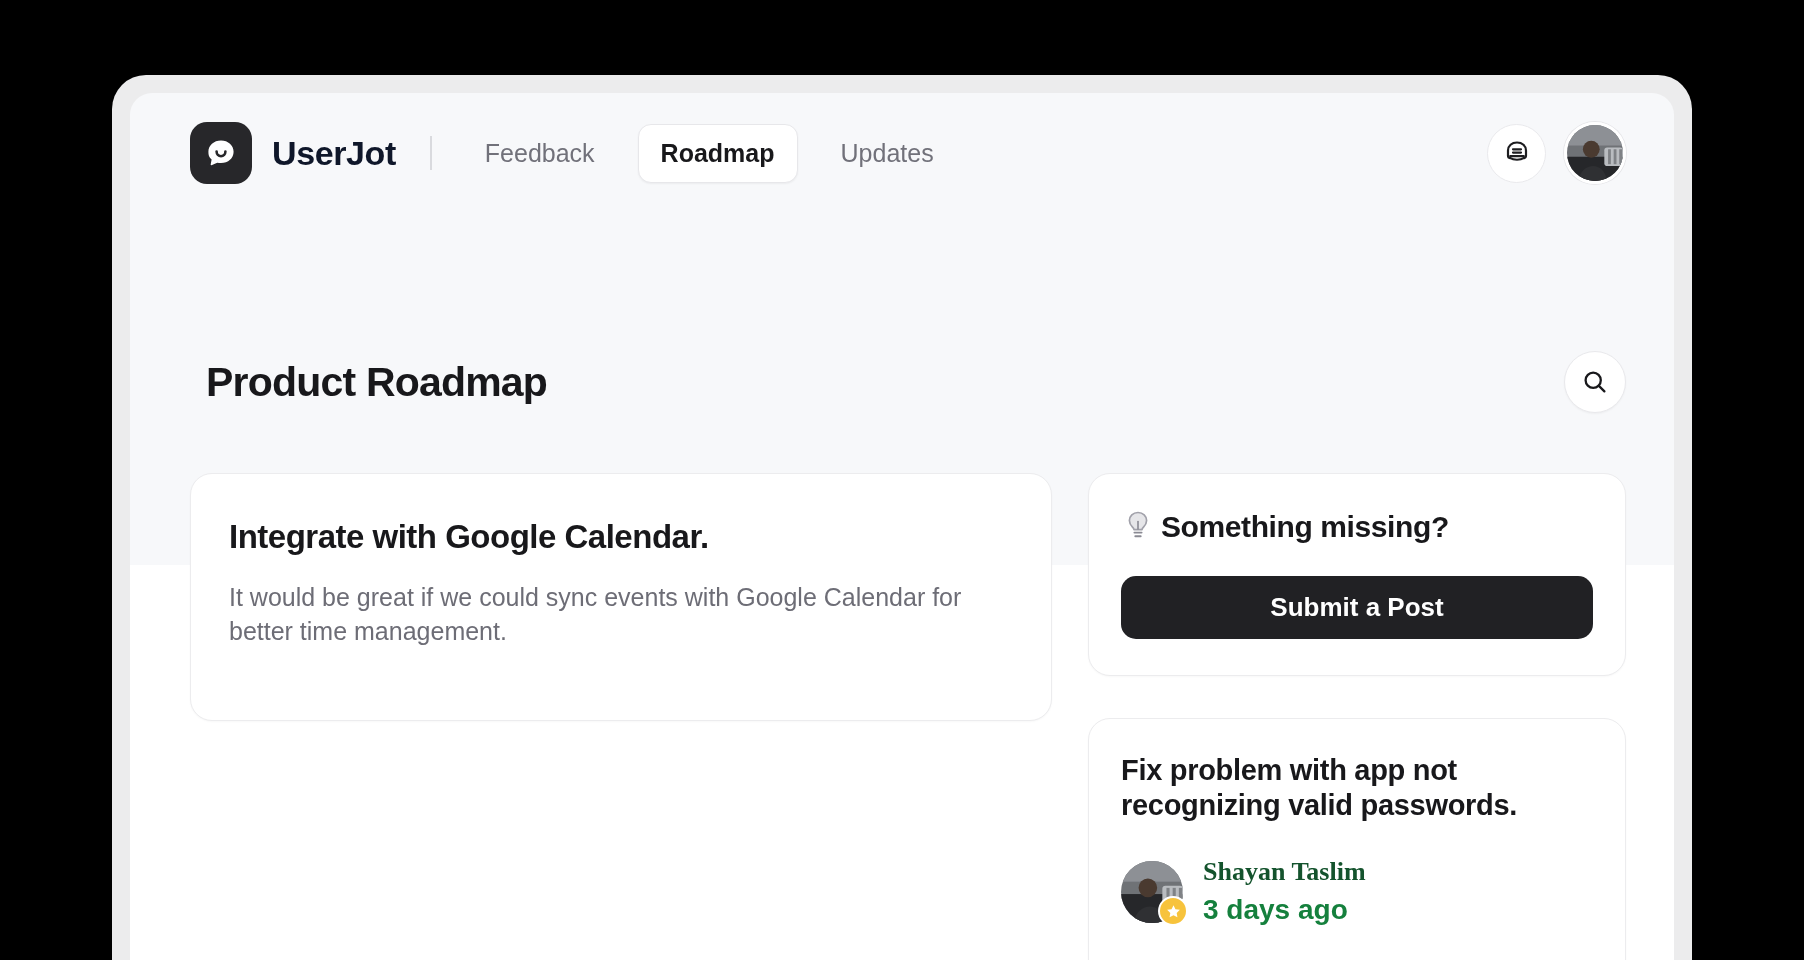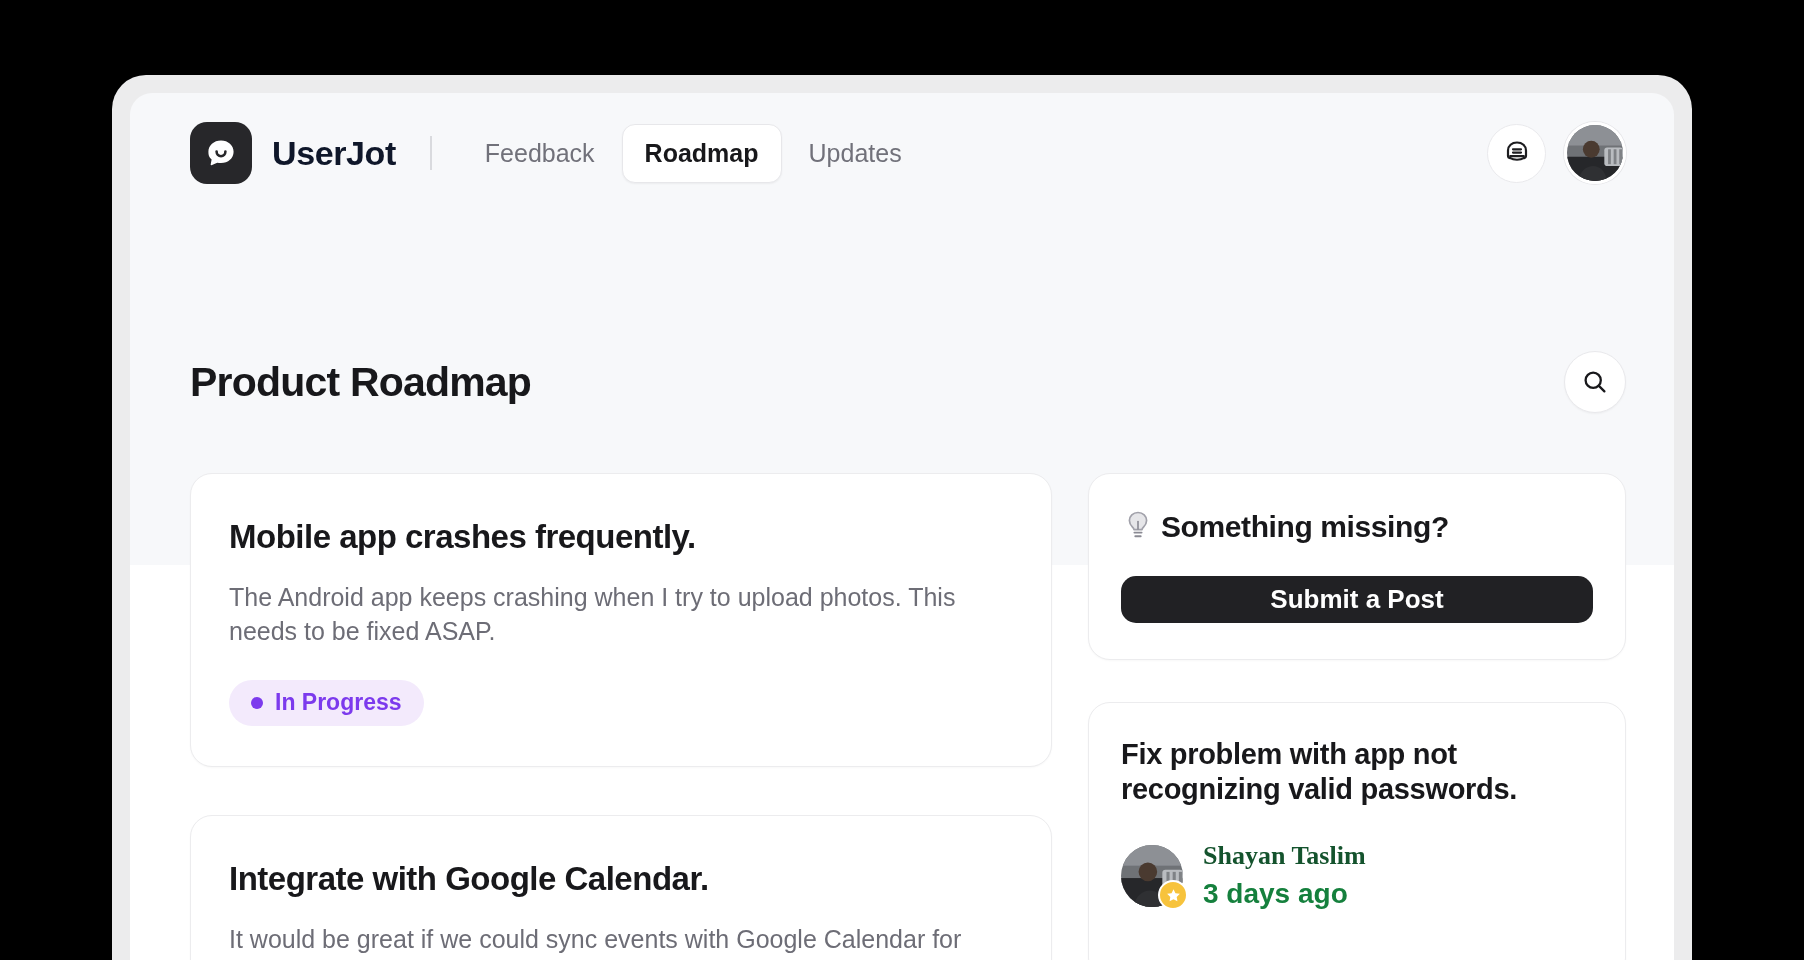--- a/index.html
+++ b/index.html
@@ -83,21 +83,21 @@
     width: 2px;
     height: 34px;
     background: #d9dade;
     margin: 0 30px 0 34px;
     flex: none;
   }
 
   .nav-tabs {
     display: flex;
     align-items: center;
-    gap: 4px;
+    gap: 20px;
   }
 
   .nav-tab {
     font-size: 25px;
     color: #71717a;
     padding: 14px 22px;
     border-radius: 13px;
     white-space: nowrap;
     border: 1px solid transparent;
     cursor: pointer;
@@ -136,21 +136,21 @@
     border: 3px solid #ffffff;
     box-shadow: 0 0 0 1px #e6e6e9;
     overflow: hidden;
     cursor: pointer;
     flex: none;
   }
 
   
   .page-head {
     position: absolute;
-    left: 60px;
+    left: 76px;
     right: 48px;
     top: 258px;
     display: flex;
     align-items: center;
   }
   .page-title {
     font-size: 41px;
     font-weight: bold;
     color: #18181b;
     letter-spacing: -0.8px;
@@ -243,21 +243,21 @@
   }
 
   .btn-primary {
     display: block;
     width: 100%;
     background: #212124;
     color: #ffffff;
     font-size: 26px;
     font-weight: bold;
     text-align: center;
-    padding: 8px 0;
+    padding: 16px 0;
     border-radius: 15px;
     border: none;
     cursor: pointer;
     font-family: "Liberation Sans", sans-serif;
   }
 
   .update-title {
     font-size: 29px;
     font-weight: bold;
     color: #18181b;
@@ -373,28 +373,20 @@
           <circle cx="13.2" cy="13.2" r="7.6" fill="none" stroke="#18181b" stroke-width="2.3"></circle>
           <path d="M18.9 18.9 L24.4 24.4" stroke="#18181b" stroke-width="2.3" stroke-linecap="round"></path>
         </svg>
       </div>
     </div>
 
     <div class="content">
 
       <div class="col-main">
 
-        <div class="card roadmap-card">
-          <div class="roadmap-title">Mobile app crashes frequently.</div>
-          <div class="roadmap-desc">The Android app keeps crashing when I try to upload photos. This needs to be fixed ASAP.</div>
-          <span class="badge badge-in-progress">
-            <span class="dot"></span>
-            <span>In Progress</span>
-          </span>
-        </div>
 
         <div class="card roadmap-card">
           <div class="roadmap-title">Integrate with Google Calendar.</div>
           <div class="roadmap-desc">It would be great if we could sync events with Google Calendar for better time management.</div>
 
         </div>
 
       </div>
 
       <div class="col-side">

